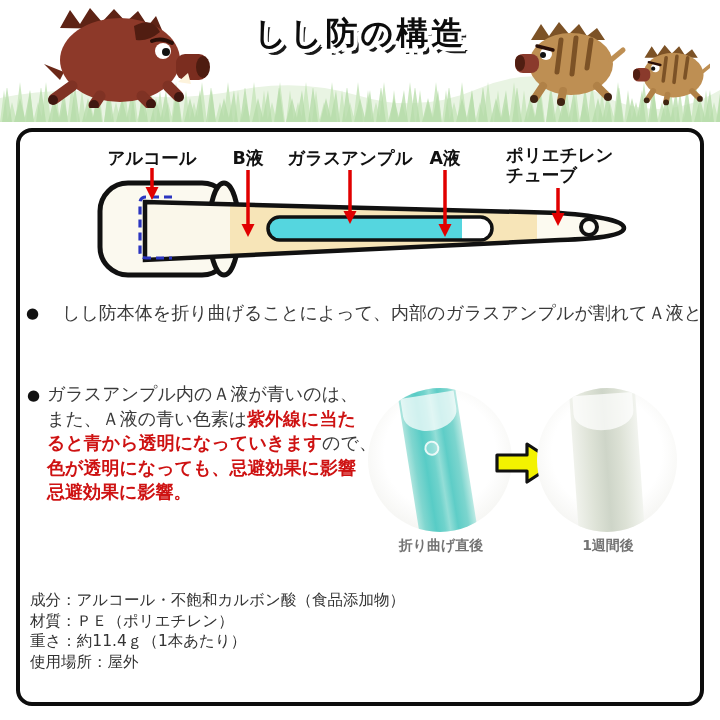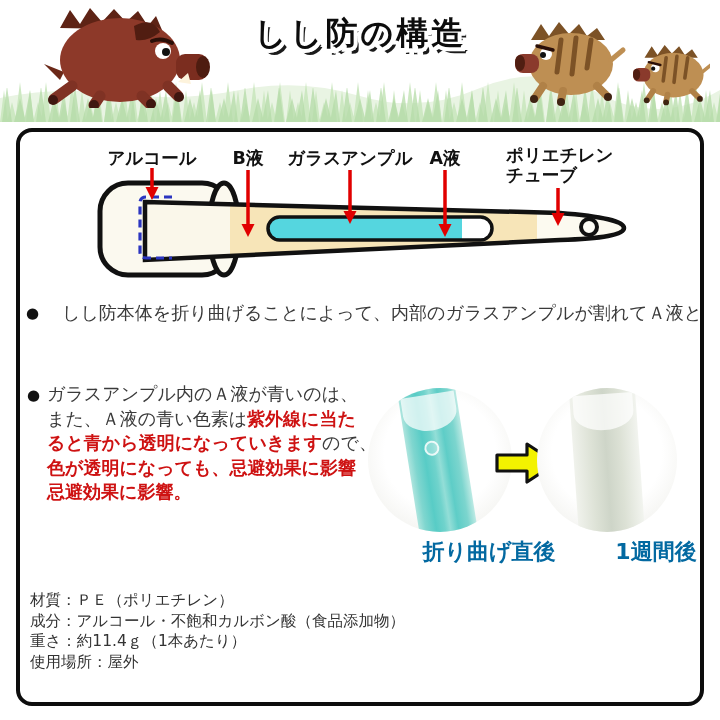--- a/index.html
+++ b/index.html
@@ -64,21 +64,21 @@
   .tube-cap{
     position:absolute;left:4%;right:4%;top:16%;height:36px;
     background:rgba(255,255,255,0.72);border-radius:0 0 55% 55%;
   }
   .bubble{
     position:absolute;left:18px;top:78px;width:11px;height:11px;border-radius:50%;
     border:2px solid rgba(255,255,255,0.8);background:rgba(255,255,255,0.25);
   }
   .caption{
     position:absolute;top:537px;transform:translateX(-50%);
-    font-size:22px;font-weight:bold;color:#0369a1;white-space:nowrap;margin-left:48px;
+    font-size:14px;font-weight:bold;color:#737373;white-space:nowrap;
   }
 
   
   .specs{
     position:absolute;left:30px;top:590px;width:650px;
     font-size:15.5px;line-height:20.5px;color:#333;
   }
 </style>
 </head>
 <body>
@@ -240,17 +240,17 @@
   <div class="tube-wrap">
     <div class="tube-body"></div>
     <div class="tube-cap"></div>
   </div>
 </div>
 
 <div class="caption" style="left:441px;">折り曲げ直後</div>
 <div class="caption" style="left:608px;">1週間後</div>
 
 <div class="specs">
+  <div>成分：アルコール・不飽和カルボン酸（食品添加物）</div>
   <div>材質：ＰＥ（ポリエチレン）</div>
-  <div>成分：アルコール・不飽和カルボン酸（食品添加物）</div>
   <div>重さ：約11.4ｇ（1本あたり）</div>
   <div>使用場所：屋外</div>
 </div>
 
 </body></html>

